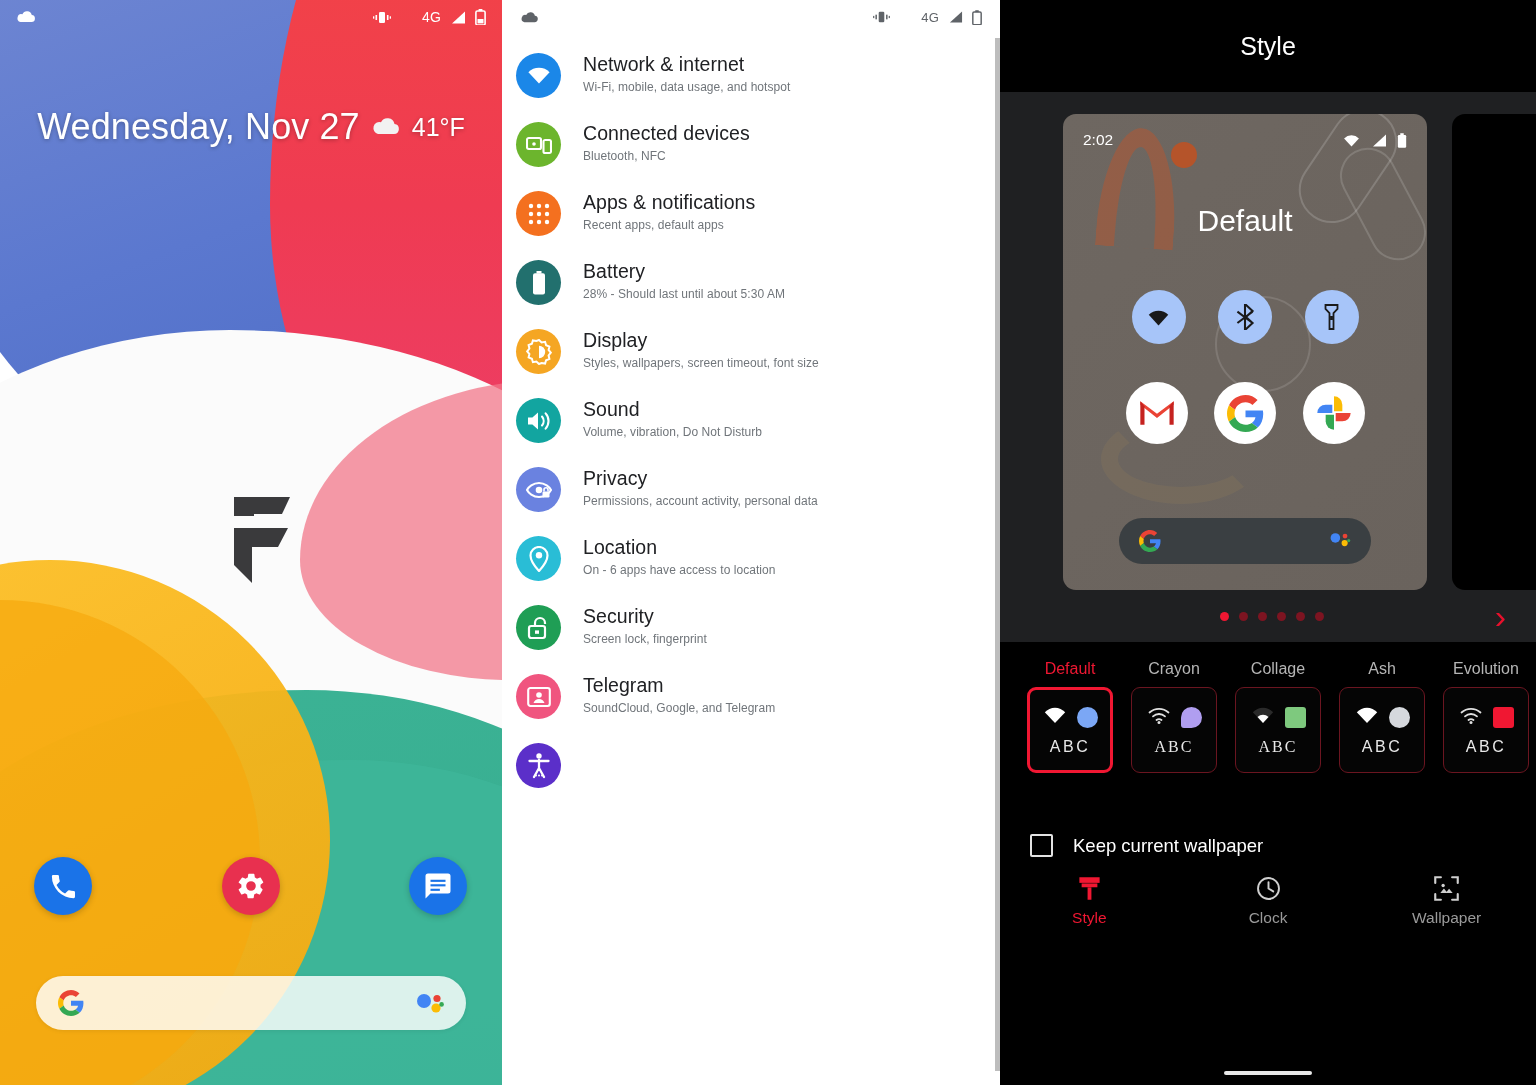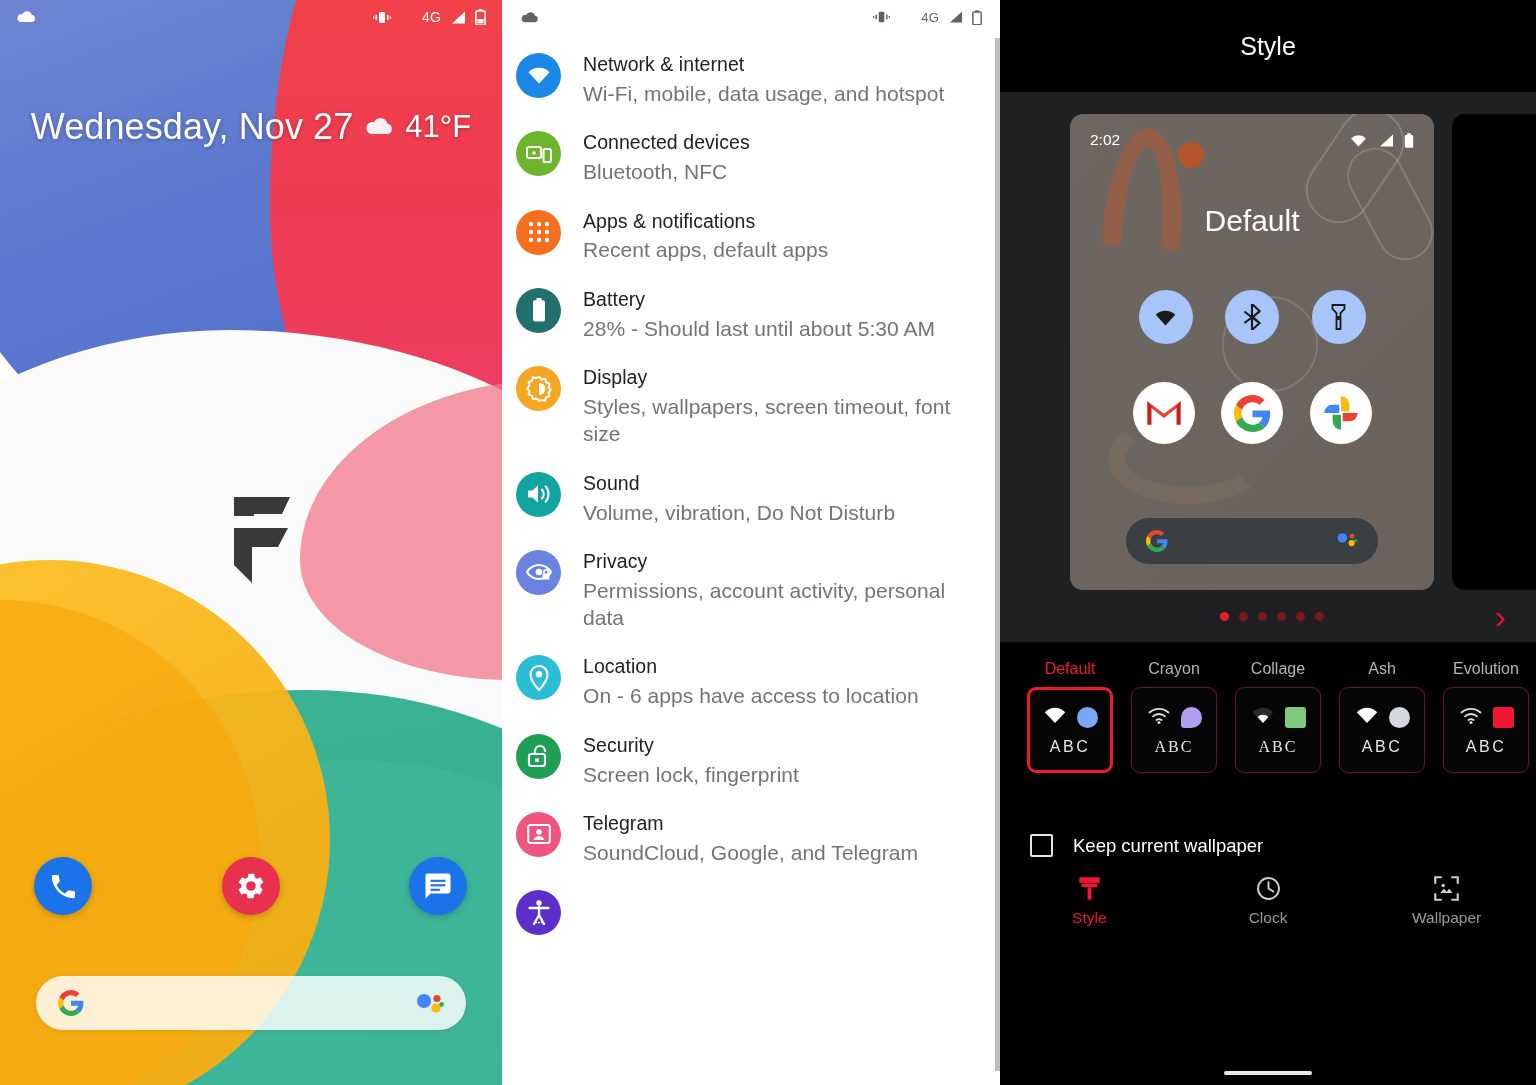--- a/index.html
+++ b/index.html
@@ -41,21 +41,21 @@
   .statusbar { position:absolute; top:0; left:0; right:0; height:34px;
     display:flex; align-items:center; padding:0 16px; z-index:6; }
   .sb-left { display:flex; align-items:center; gap:7px; }
   .sb-right { margin-left:auto; display:flex; align-items:center; gap:8px; }
   .sb-4g { color:#fff; font-size:14px; font-weight:500; letter-spacing:.2px;margin-left:23px; }
 
   .date-row { position:absolute; top:106px; left:0; right:0; text-align:center;
     z-index:5; display:flex; align-items:center; justify-content:center; gap:11px;
     text-shadow:0 1px 4px rgba(0,0,0,.3); }
   .date-txt { color:#fff; font-size:36px; font-weight:400; letter-spacing:.1px; }
-  .temp-txt { color:#fff; font-size:31px; font-weight:400; }
+  .temp-txt { color:#fff; font-size:25px; font-weight:400; }
 
   .dock { position:absolute; bottom:162px; left:0; right:0; height:74px; z-index:5;
     display:flex; align-items:center; }
   .dock-ico { position:absolute; width:58px; height:58px; border-radius:50%;
     display:flex; align-items:center; justify-content:center;
     box-shadow:0 2px 6px rgba(0,0,0,.2); }
   .ic-phone { left:34px; background:#1a73e8; }
   .ic-settings { left:222px; background:#e8304f; }
   .ic-msg { left:409px; background:#1a73e8; }
 
@@ -69,32 +69,32 @@
   .settings { position:relative; width:498px; height:1085px; background:#fff;
     overflow:hidden; }
   .s-status { height:34px; display:flex; align-items:center; padding:0 18px; }
   .s-status .sb-4g { color:#5f6368; font-size:13px; }
   .s-list { padding-top:6px; }
   .s-row { display:flex; align-items:flex-start; gap:22px; padding:11px 20px 11px 14px; }
   .s-ico { flex:0 0 auto; width:45px; height:45px; border-radius:50%;
     display:flex; align-items:center; justify-content:center; margin-top:2px; }
   .s-txt { padding-top:1px; }
   .s-title { font-size:19.5px; color:#202124; line-height:1.28; letter-spacing:.05px; }
-  .s-sub { font-size:21px; color:#70757a; line-height:1.3; margin-top:3px;
+  .s-sub { font-size:12px; color:#70757a; line-height:1.3; margin-top:3px;
     letter-spacing:.05px; }
   .s-scroll { position:absolute; right:0; top:38px; bottom:14px; width:5px;
     background:#bdbdbd; }
 
   
   .style { position:relative; width:536px; height:1085px; background:#000; }
   .st-title { height:92px; display:flex; align-items:center; justify-content:center;
     color:#fff; font-size:25px; font-weight:400; }
   .st-carousel { position:relative; height:550px; background:#1f2022;
     margin:0; overflow:hidden; }
-  .st-card { position:absolute; left:70px; top:22px; width:364px; height:476px;
+  .st-card { position:absolute; left:63px; top:22px; width:364px; height:476px;
     border-radius:13px; overflow:hidden;
     background:linear-gradient(135deg,#6e6761 0%,#6a635d 100%); }
   .st-card-next { position:absolute; left:452px; top:22px; width:120px; height:476px;
     border-radius:13px; background:#000; }
   .pc-deco { position:absolute; inset:0; overflow:hidden; }
   .pc-arc { position:absolute; left:36px; top:14px; width:78px; height:120px;
     border:19px solid rgba(197,84,40,.42); border-radius:50% 50% 0 0 / 90% 90% 0 0;
     border-bottom:none; transform:rotate(4deg); }
   .pc-dot { position:absolute; left:108px; top:28px; width:26px; height:26px;
     border-radius:50%; background:#b5542a; }

